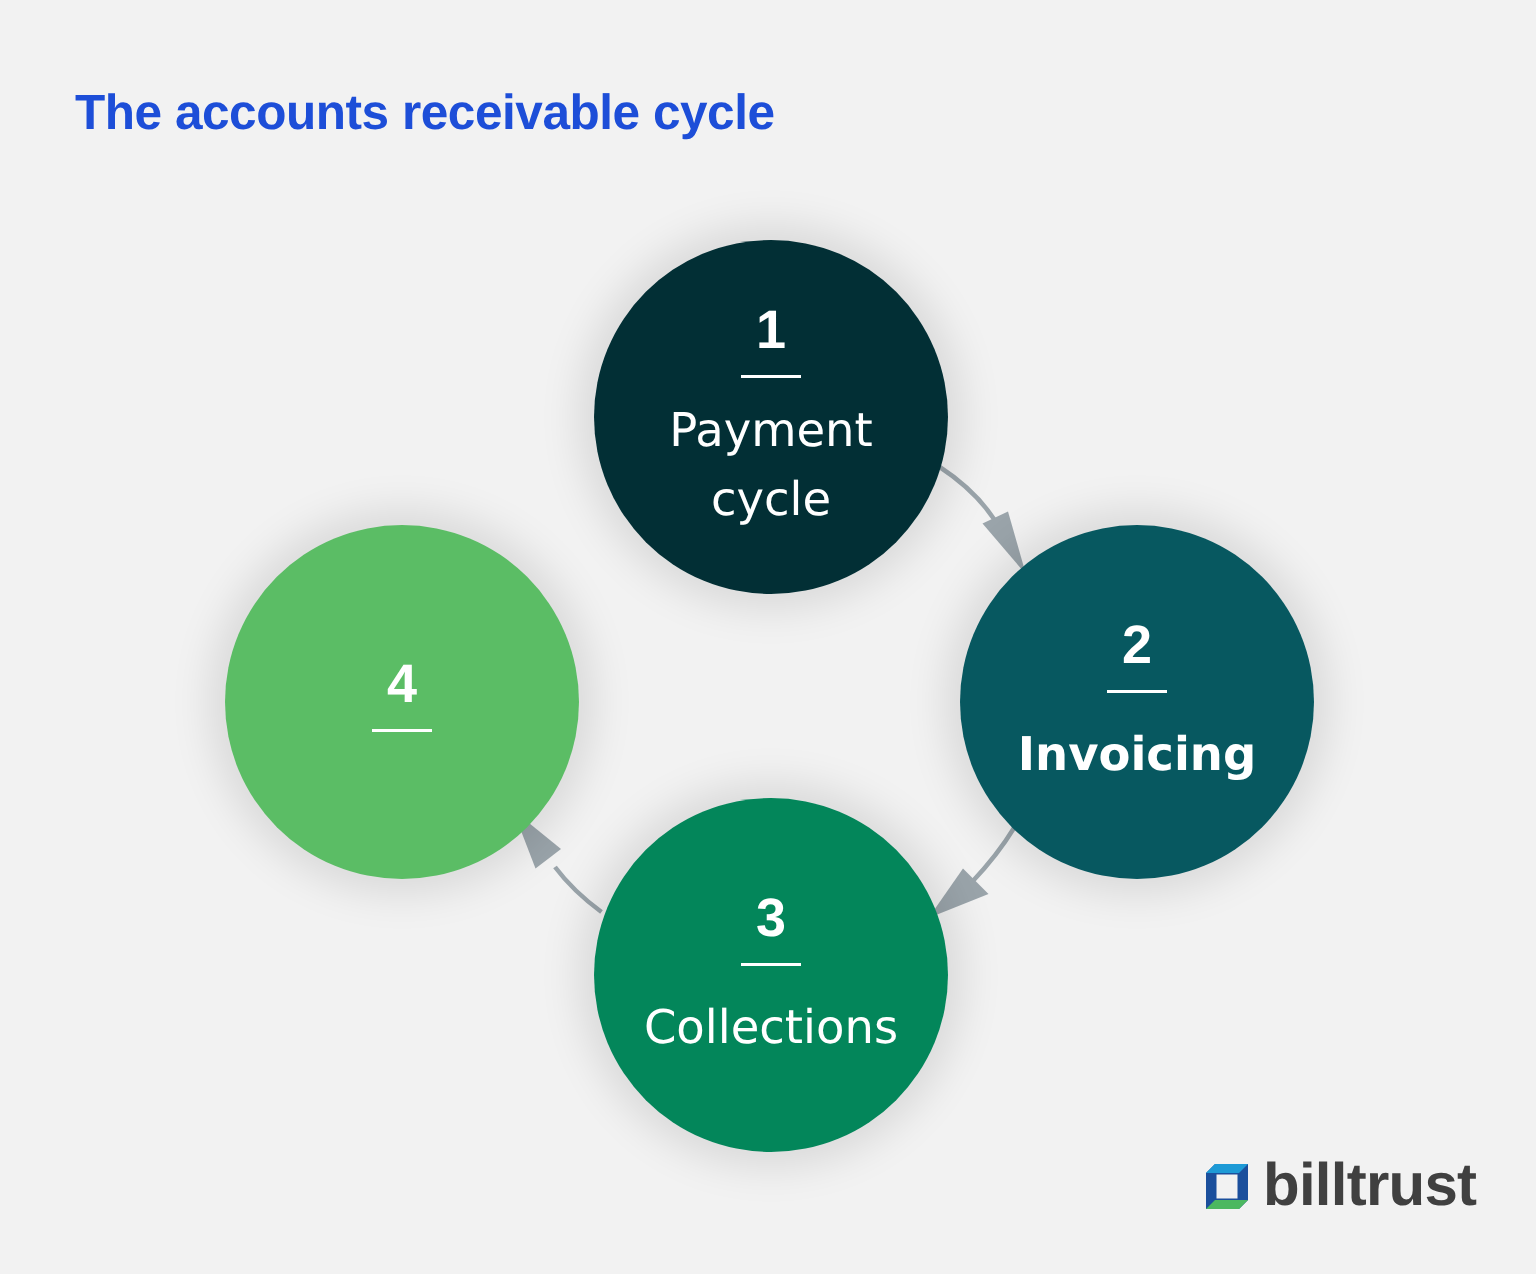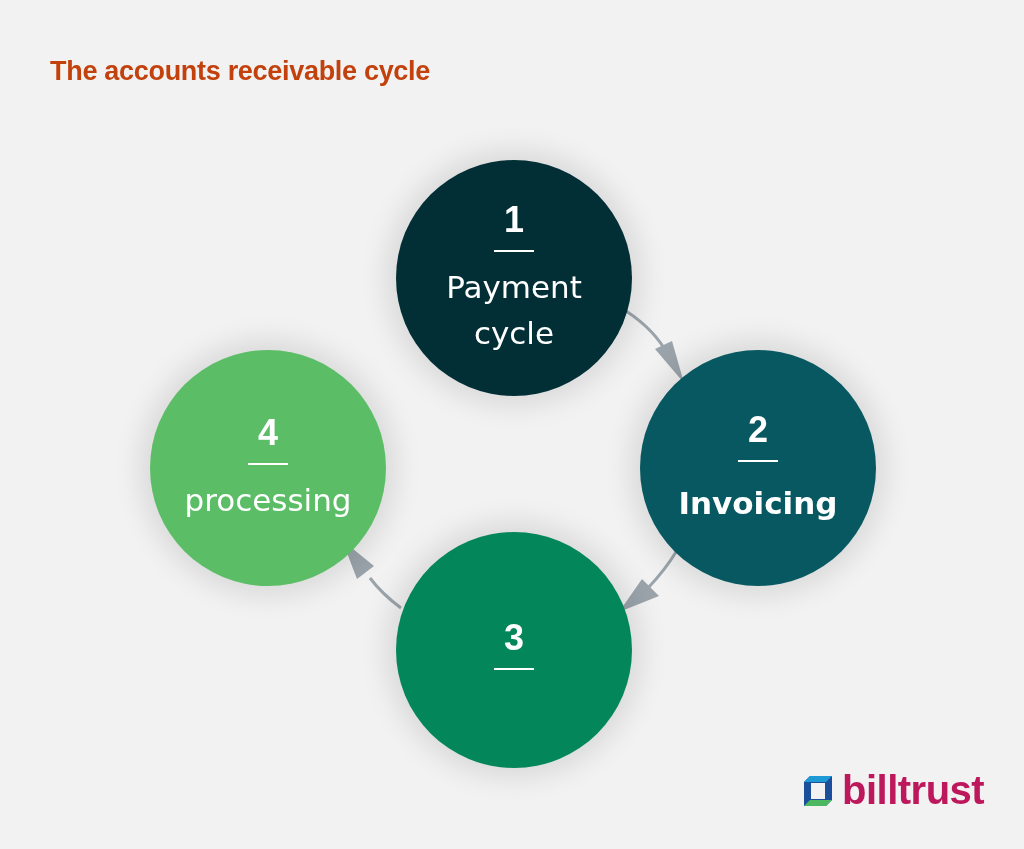--- a/index.html
+++ b/index.html
@@ -2,34 +2,34 @@
 <html><head>
 <meta charset="utf-8">
 <style>
   html, body { margin:0; padding:0; }
   body {
     width:1024px; height:849px; background:#f2f2f2; position:relative; overflow:hidden;
     font-family:"DejaVu Sans", sans-serif;
   }
   .title {
     position:absolute; left:50px; top:56px; margin:0;
-    font-family:"Liberation Sans", sans-serif; font-weight:bold; font-size:27px; color:#c2410c; letter-spacing:-0.3px;
+    font-family:"Liberation Sans", sans-serif; font-weight:bold; font-size:33px; color:#1d4ed8; letter-spacing:-0.3px;
   }
   .circle {
     position:absolute; border-radius:50%;
     display:flex; flex-direction:column; align-items:center; justify-content:center;
     color:#fff; text-align:center;
     box-shadow: 0 0 28px 10px rgba(0,0,0,0.10);
   }
   .num { font-family:"Liberation Sans", sans-serif; font-weight:bold; font-size:36px; line-height:40px; }
   .rule { width:40px; height:2px; background:#fff; margin:10px 0 12px 0; }
   .label { font-family:"DejaVu Sans", sans-serif; font-size:31px; line-height:46px; font-weight:normal; }
   svg.arrows { position:absolute; left:0; top:0; }
   .logo { position:absolute; left:804px; top:768px; display:flex; align-items:center; }
-  .logo-text { font-family:"Liberation Sans", sans-serif; font-weight:bold; font-size:40px; color:#be185d; margin-left:8px; letter-spacing:-0.5px; }
+  .logo-text { font-family:"Liberation Sans", sans-serif; font-weight:bold; font-size:40px; color:#404040; margin-left:8px; letter-spacing:-0.5px; }
 </style>
 </head>
 <body>
 
 <h1 class="title">The accounts receivable cycle</h1>
 
 <svg class="arrows" width="1024" height="849">
   <g>
     <path d="M626 311 Q655 330 668 355" fill="none" stroke="#9aa4aa" stroke-width="3"></path>
     <polygon points="655,349 672,341 684,383" fill="#9aa4aa"></polygon>
@@ -53,26 +53,26 @@
 
 <div class="circle" style="left:640px; top:350px; width:236px; height:236px; background:#075860;">
   <div class="num">2</div>
   <div class="rule"></div>
   <div class="label" style="margin-top:6px;font-weight:bold;">Invoicing</div>
 </div>
 
 <div class="circle" style="left:396px; top:532px; width:236px; height:236px; background:#03865a;">
   <div class="num">3</div>
   <div class="rule"></div>
+  <div class="label" style="margin-top:6px;">Collections</div>
 </div>
 
 <div class="circle" style="left:150px; top:350px; width:236px; height:236px; background:#5bbd65;">
   <div class="num">4</div>
   <div class="rule"></div>
-  <div class="label">processing</div>
 </div>
 
 <div class="logo">
   <svg width="30" height="34" viewBox="0 0 30 34">
     <polygon points="6,2 28,2 28,26 22,32 0,32 0,8" fill="#1b4f9c"></polygon>
     <polygon points="0,8 6,2 28,2 22,8" fill="#1d9ad6"></polygon>
     <polygon points="0,32 22,32 28,26 6,26" fill="#4cb860"></polygon>
     <rect x="7" y="9" width="14" height="16" fill="#f2f2f2"></rect>
   </svg>
   <span class="logo-text">billtrust</span>

